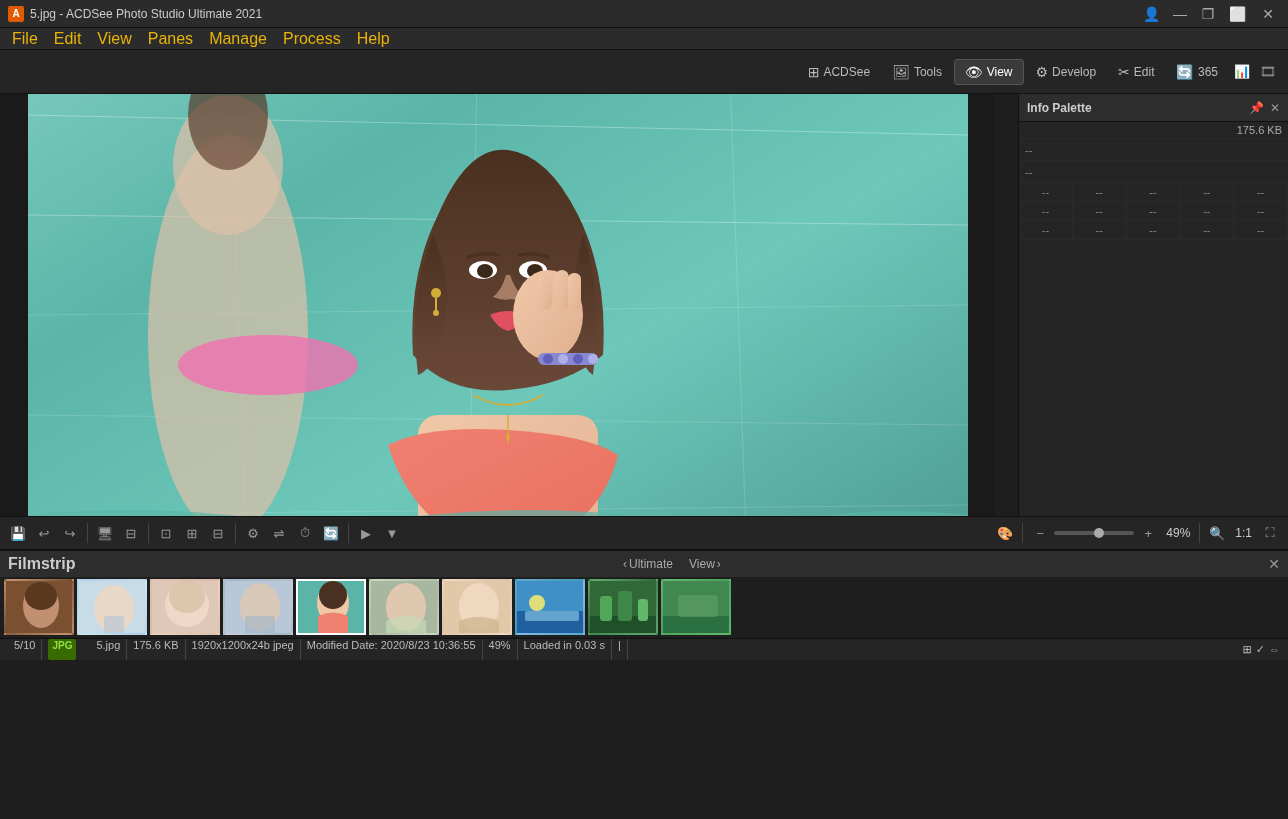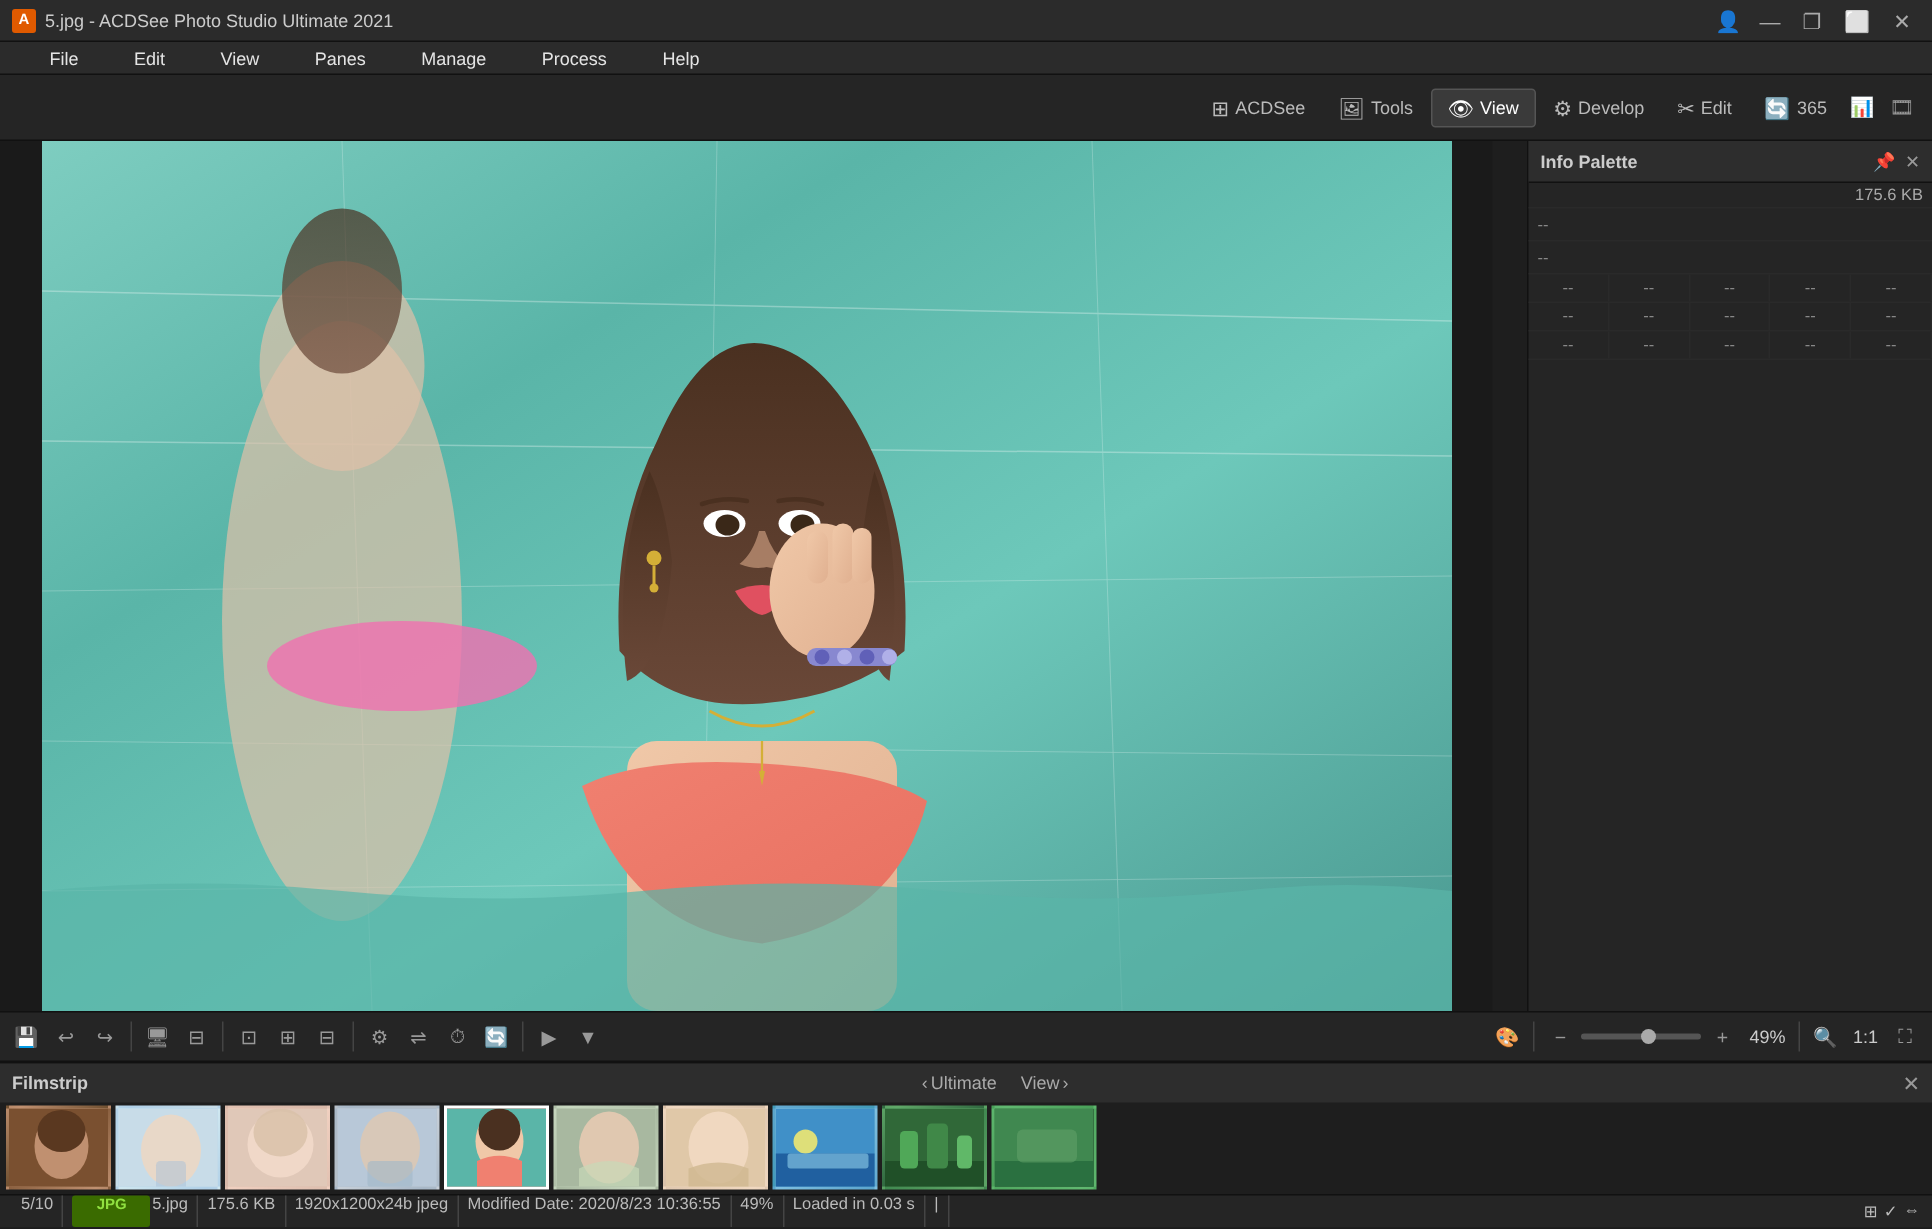--- a/index.html
+++ b/index.html
@@ -22,21 +22,21 @@
 
     
     #menubar {
       height: 22px;
       background: #2b2b2b;
       display: flex;
       align-items: center;
       padding: 0 4px;
       border-bottom: 1px solid #111;
     }
-    #menubar span { padding: 2px 8px; cursor: pointer; color: #e5e5e5; font-size: 12px; margin-left: 21px; }
+    #menubar span { padding: 2px 8px; cursor: pointer; color: #eab308; font-size: 16px; }
 
     
     #toolbar-top {
       height: 44px;
       background: #252525;
       display: flex;
       align-items: center;
       justify-content: flex-end;
       padding: 0 8px;
       border-bottom: 1px solid #111;
@@ -167,21 +167,21 @@
       border-top: 1px solid #111;
     }
     #filmstrip-header {
       height: 26px;
       background: #2d2d2d;
       display: flex;
       align-items: center;
       justify-content: space-between;
       padding: 0 8px;
     }
-    #filmstrip-title { color: #ccc; font-size: 12px; font-weight: bold; }
+    #filmstrip-title { color: #ccc; font-size: 16px; font-weight: bold; }
     #filmstrip-nav { display: flex; align-items: center; gap: 4px; }
     #filmstrip-nav .nav-btn {
       display: flex; align-items: center; gap: 2px;
       cursor: pointer; color: #aaa; font-size: 12px;
       padding: 2px 6px;
     }
     #filmstrip-close { cursor: pointer; color: #999; font-size: 14px; }
 
     #filmstrip-thumbnails {
       height: 62px;
@@ -229,25 +229,25 @@
     .status-item {
       padding: 0 6px;
       border-right: 1px solid #444;
       height: 100%;
       display: flex;
     }
     .status-item:last-child { border-right: none; }
     .status-badge {
       background: #3a6b00;
       color: #90e040;
-      padding: 1px 16px;
+      padding: 1px 4px;
       border-radius: 2px;
       font-size: 10px;
       font-weight: bold;
-      margin-right: 1px;
+      margin-right: 20px;
     }
     .status-right { margin-left: auto; display: flex; align-items: center; gap: 6px; }
     .status-icons { display: flex; gap: 4px; }
   </style>
 </head>
 <body>
 
 <div id="titlebar">
   <div id="titlebar-left">
     <div class="app-icon">A</div>
@@ -294,21 +294,21 @@
     <span>Edit</span>
   </div>
   <div class="toolbar-btn">
     <span class="tb-icon">🔄</span>
     <span>365</span>
   </div>
   <div class="tb-icon-btn">📊</div>
   <div class="tb-icon-btn">🎞</div>
 </div>
 
-<div id="main-area" style="display:flex; height: 580px; gap: 23px;">
+<div id="main-area" style="display:flex; height: 422px; gap: 23px;">
 
   <div id="image-viewer">
     <div id="img-placeholder">
       
       <svg width="940" height="580" viewBox="0 0 940 580" xmlns="http://www.w3.org/2000/svg">
 
         <defs>
           <linearGradient id="waterGrad" x1="0%" y1="0%" x2="100%" y2="100%">
             <stop offset="0%" style="stop-color:#7ecdc0;stop-opacity:1"></stop>
             <stop offset="30%" style="stop-color:#5ab5a8;stop-opacity:1"></stop>

